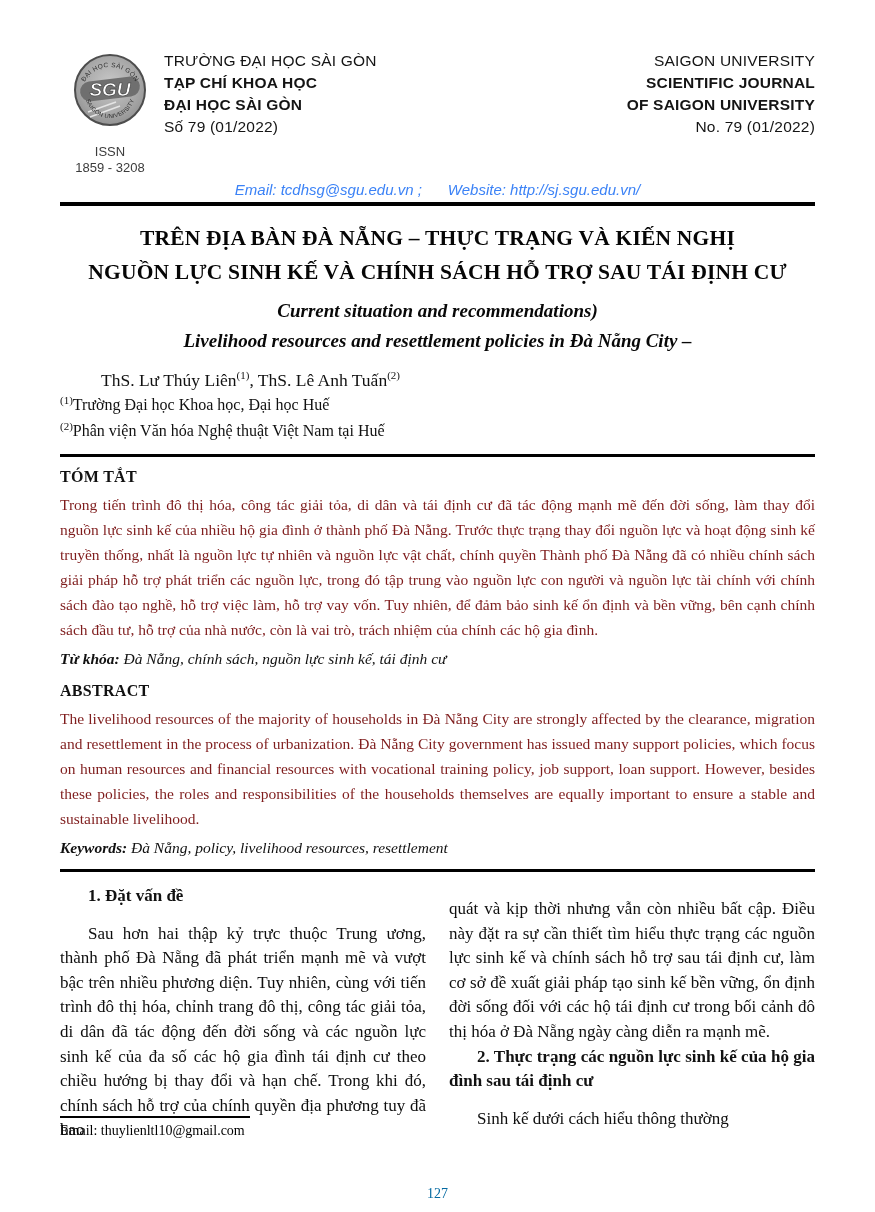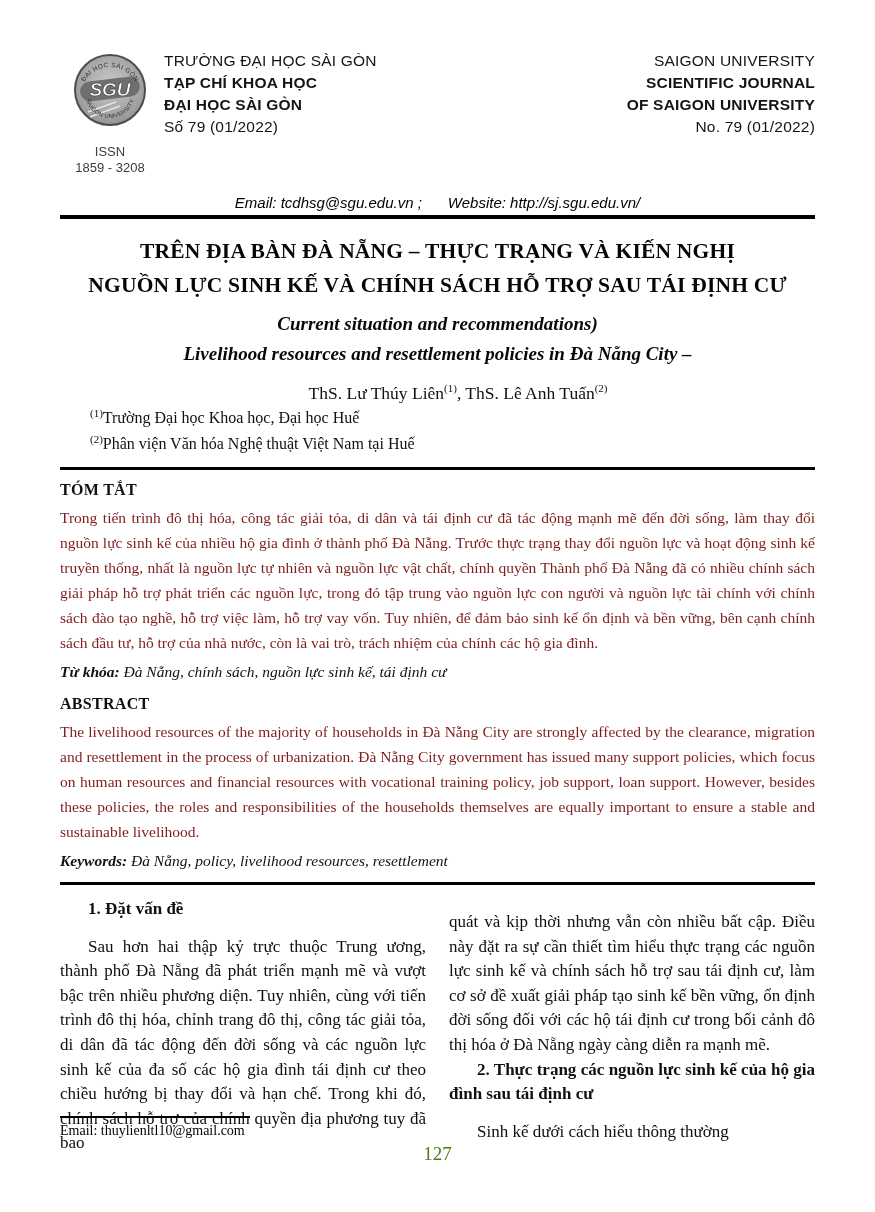--- a/index.html
+++ b/index.html
@@ -25,23 +25,23 @@
   }
   .mast-left { margin-left:4px; }
   .mast-right { margin-left:auto; text-align:right; }
   .mast-line {
     font-family:"Liberation Sans", sans-serif;
     font-size:15.5px; line-height:22px; color:#141414; letter-spacing:.2px;
   }
   .mast-line.bold { font-weight:bold; }
 
   .contact-line {
-    text-align:center; margin-top:18px;
+    text-align:center; margin-top:5px;
     font-family:"Liberation Sans", sans-serif;
-    font-style:italic; font-size:15px; color:#000000;
+    font-style:italic; font-size:15px; color:#3b82f6;
   }
   .contact-line .gap { display:inline-block; width:26px; }
 
   .rule-thick { border-top:4px solid #000; margin-top:4px; }
   .rule-mid   { border-top:3px solid #000; }
 
   
   .title-vi {
     margin-top:15px; text-align:center;
     font-weight:bold; font-size:21.5px; line-height:34px;
@@ -49,23 +49,23 @@
   }
   .title-vi span { display:block; }
   .title-en {
     margin-top:7px; text-align:center;
     font-weight:bold; font-style:italic;
     font-size:19px; line-height:30px; color:#080808;
   }
   .title-en span { display:block; }
 
   
-  .authors { margin-top:12px; margin-left:41px; font-size:17.5px; line-height:24px;text-align:center; }
+  .authors { margin-top:12px; margin-left:41px; font-size:17.5px; line-height:24px; }
   sup.marker { font-size:11px; vertical-align:super; line-height:0; }
-  .affiliation { font-size:16px; line-height:26px;margin-left:30px; }
+  .affiliation { font-size:16px; line-height:26px; }
 
   
   .abs-rule { margin-top:10px; }
   .abs-heading { font-weight:bold; font-size:16px; margin-top:11px; letter-spacing:.3px; }
   .abs-body {
     margin-top:6px; text-align:justify;
     font-size:15.5px; line-height:25px; color:#7f1d1d;
   }
   .kw-line { margin-top:5px; font-size:15.5px; line-height:24px; }
   .kw-line .kw-label { font-weight:bold; font-style:italic; }
@@ -88,22 +88,22 @@
   
   .footnote {
     position:absolute; left:60px; top:1116px; width:330px;
   }
   .footnote-rule { width:190px; border-top:2px solid #000; }
   .footnote-text {
     font-family:Liberation Serif, serif;
     font-size:14px; line-height:20px; margin-top:3px; color:#000000;
   }
   .page-num {
-    position:absolute; left:0; right:0; top:1143px;
-    text-align:center; font-size:19px; color:#4d7c0f;
+    position:absolute; left:0; right:0; top:1186px;
+    text-align:center; font-size:14px; color:#0369a1;
   }
 </style>
 </head>
 <body>
 
 <div class="page">
 
   <header class="masthead">
     <div class="logo-col">
       <svg width="76" height="76" viewBox="0 0 76 76" aria-hidden="true">

